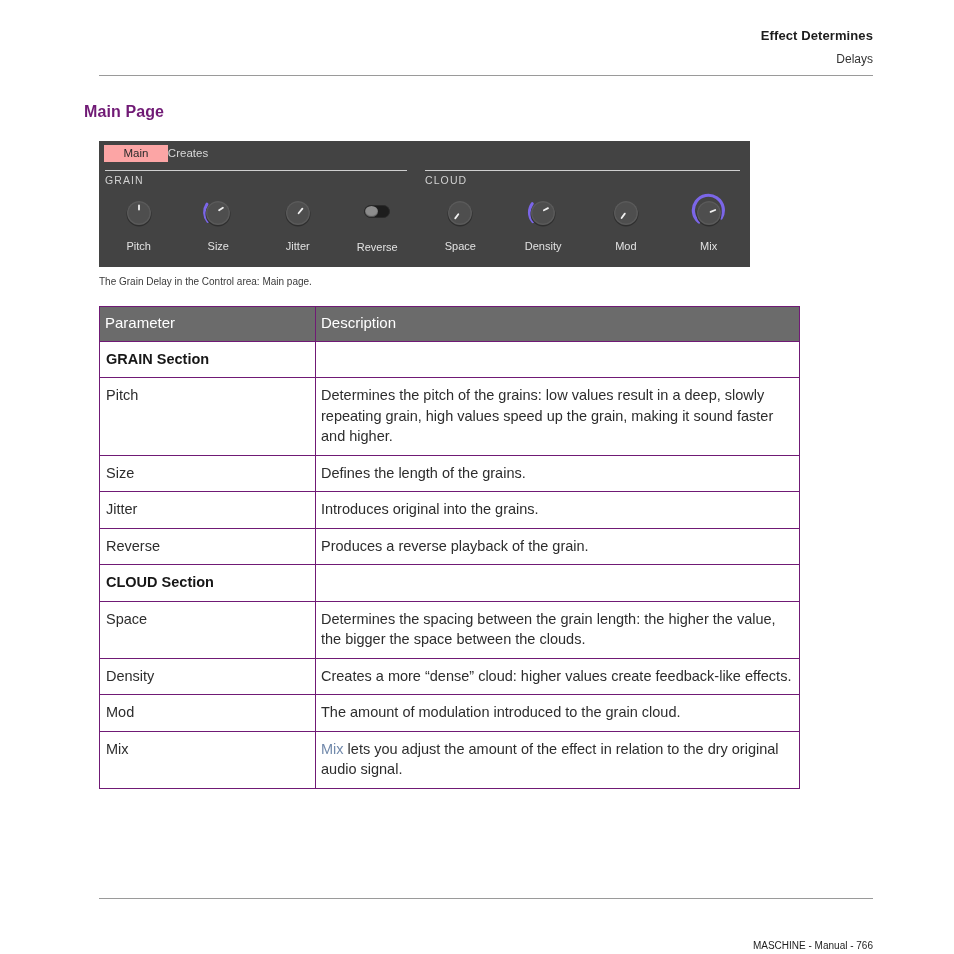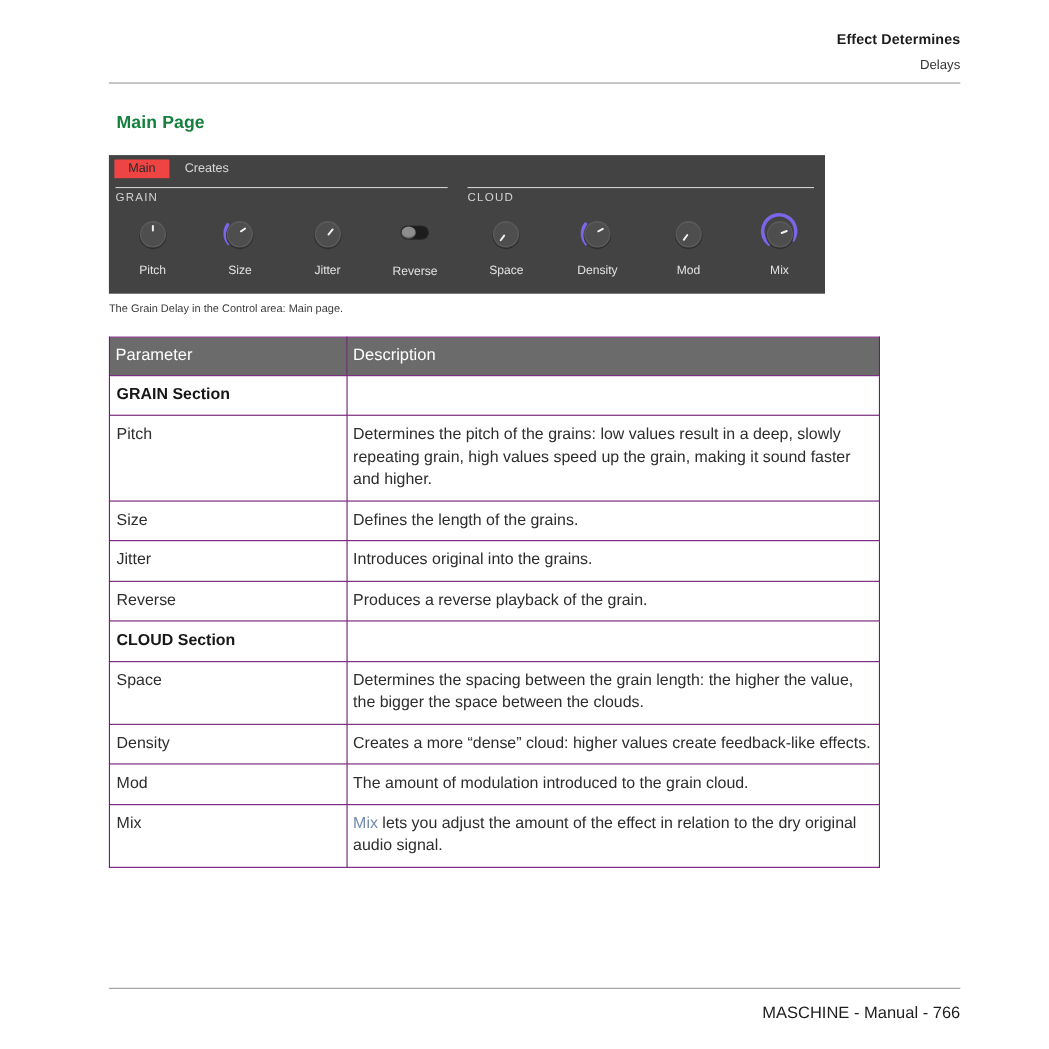--- a/index.html
+++ b/index.html
@@ -25,43 +25,43 @@
   .runhead-sub {
     font-size: 12px; color: #333; line-height: 16px; margin-top: 7px;
   }
   .rule-top {
     position: absolute; left: 99px; top: 75px; width: 774px; height: 1px;
     background: #9a9a9a;
   }
 
   
   .h2 {
-    position: absolute; left: 106px; top: 103px;
-    font-size: 16px; font-weight: bold; color: #15803d;
+    position: absolute; left: 84px; top: 103px;
+    font-size: 16px; font-weight: bold; color: #701a75;
     letter-spacing: 0.1px;
   }
 
   
   .plugin {
     position: absolute; left: 99px; top: 141px;
     width: 651px; height: 126px;
     background: #434343;
     overflow: hidden;
   }
   .plugin-tabs {
     position: absolute; left: 0; top: 0; width: 100%; height: 24px;
   }
   .tab {
     position: absolute; top: 4px; height: 17px;
     font-size: 11.5px; line-height: 17px; text-align: center;
     color: #d8d8d8;
   }
   .tab-main {
-    left: 5px; width: 50px;
-    background: #ef4444; color: #2a2a2a;
+    left: 5px; width: 64px;
+    background: #fca5a5; color: #2a2a2a;
   }
   .tab-output { left: 62px; width: 54px; }
 
   .sect {
     position: absolute; top: 24px; height: 102px;
   }
   .sect-grain { left: 0px; width: 318px; }
   .sect-cloud { left: 320px; width: 331px; }
 
   .sect-line {
@@ -137,22 +137,22 @@
   .tbl td.sect-row { font-weight: bold; color: #171717; }
   .lnk { color: #7189ab; }
   .tbl td.param { padding-left: 6px; }
 
   
   .rule-bot {
     position: absolute; left: 99px; top: 898px; width: 774px; height: 1px;
     background: #9a9a9a;
   }
   .footer {
-    position: absolute; left: 99px; top: 912px; width: 774px;
-    text-align: right; font-size: 15px; color: #1d1d1d;
+    position: absolute; left: 99px; top: 940px; width: 774px;
+    text-align: right; font-size: 10px; color: #1d1d1d;
   }
 </style>
 </head>
 <body>
 
 <div class="page">
 
   <div class="runhead">
     <div class="runhead-title">Effect Determines</div>
     <div class="runhead-sub">Delays</div>

